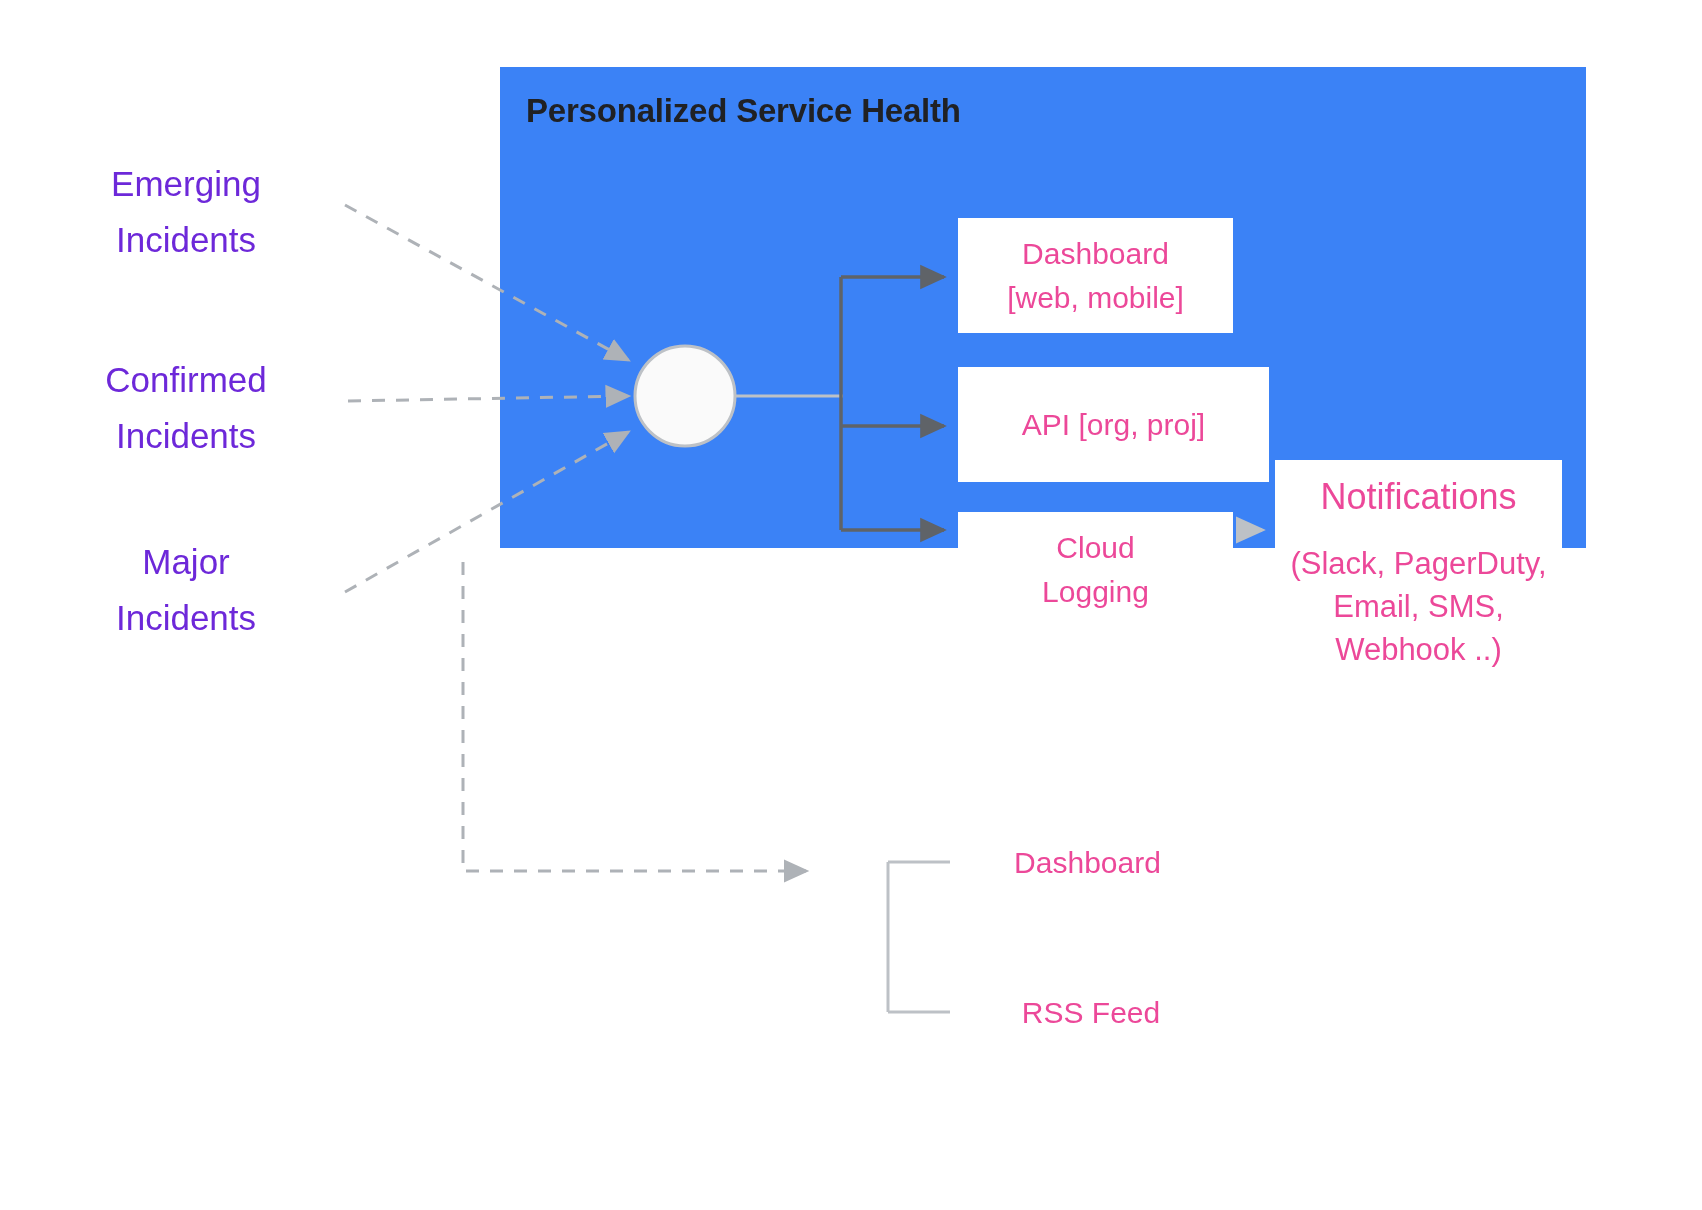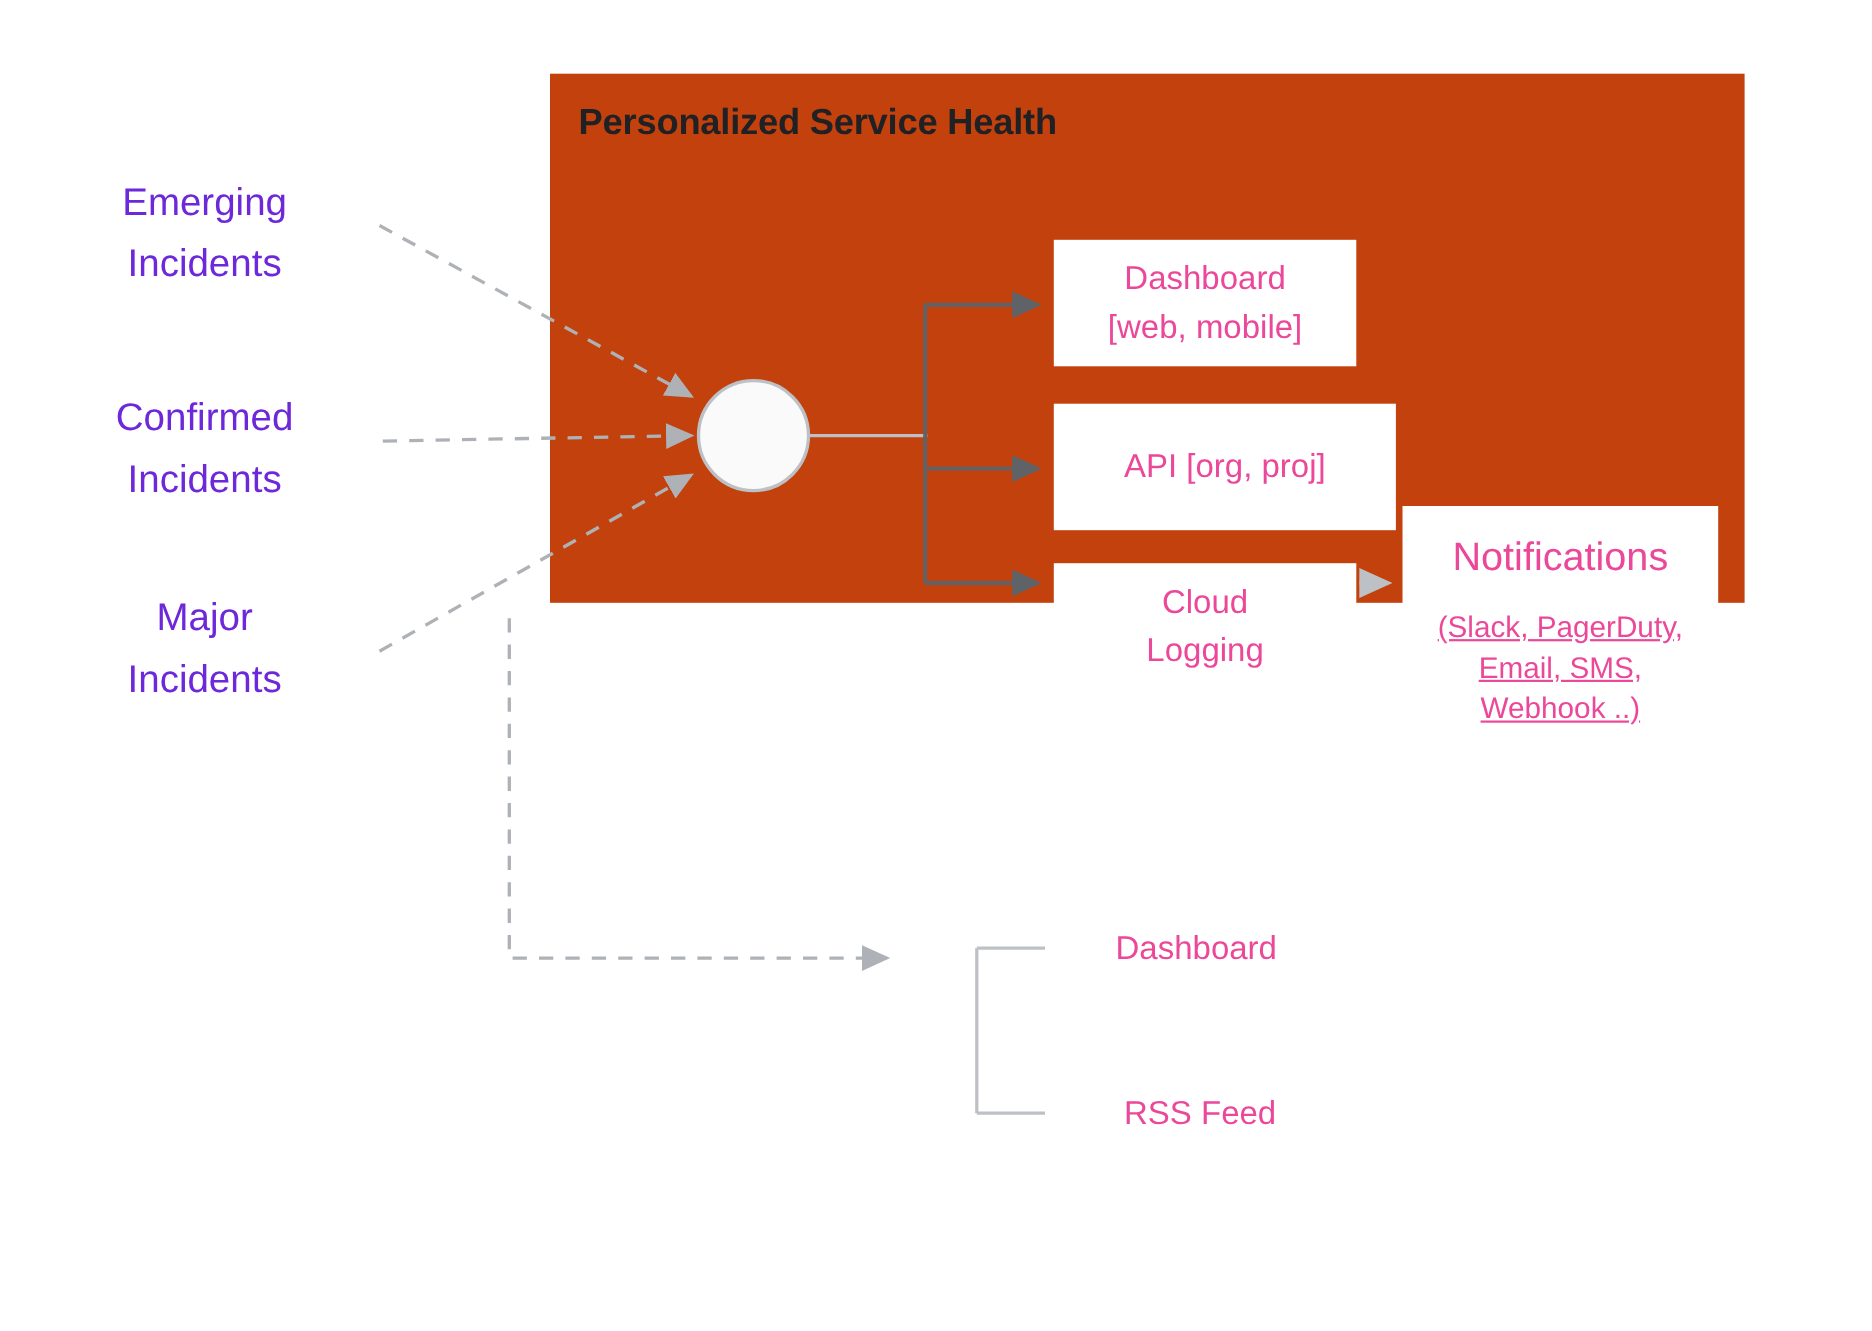--- a/index.html
+++ b/index.html
@@ -32,21 +32,21 @@
     color: #202124;
     letter-spacing: -0.2px;
     white-space: nowrap;
   }
 
   #panel-personalized {
     left: 500px;
     top: 67px;
     width: 1086px;
     height: 481px;
-    background: #c2410c;
+    background: #3b82f6;
     text-align: center;
   }
   #panel-personalized .panel-title {
     left: 26px;
     top: 25px;
   }
 
   #panel-cloud {
     left: 500px;
     top: 728px;
@@ -89,21 +89,21 @@
   }
 
   #box-dashboard-web { left: 958px;  top: 218px; width: 275px; height: 115px; }
   #box-api           { left: 958px;  top: 367px; width: 311px; height: 115px; }
   #box-cloud-logging { left: 958px;  top: 512px; width: 275px; height: 115px; }
   #box-notifications {
     left: 1275px; top: 460px; width: 287px; height: 223px;
     flex-direction: column;
   }
   #box-notifications .notif-title  { font-size: 36px; margin-bottom: 20px; }
-  #box-notifications .notif-detail { font-size: 27px; line-height: 1.38; text-decoration: underline; }
+  #box-notifications .notif-detail { font-size: 31px; line-height: 1.38; }
 
   #box-dashboard-csh { left: 950px; top: 805px; width: 275px; height: 115px; }
   #box-rss           { left: 950px; top: 955px; width: 282px; height: 115px; }
 
   
   #wires {
     position: absolute;
     left: 0; top: 0;
     width: 1702px;
     height: 1210px;

